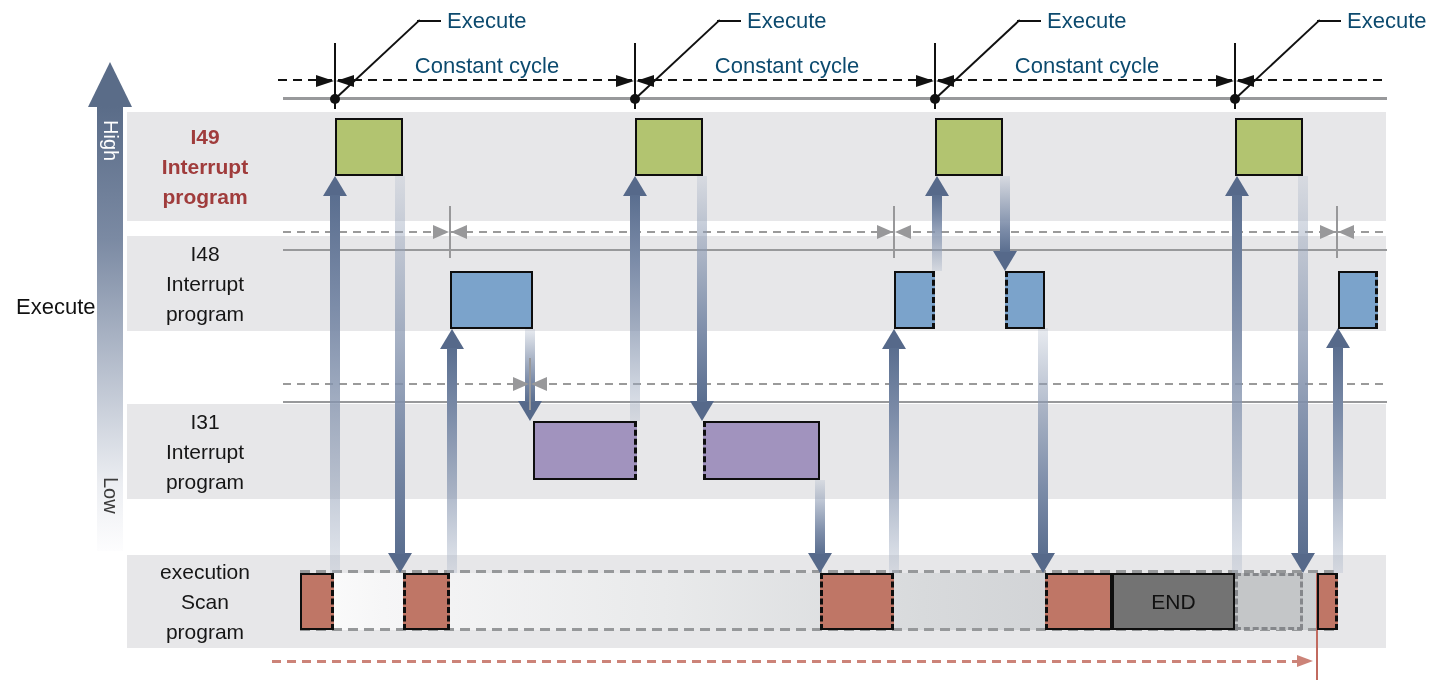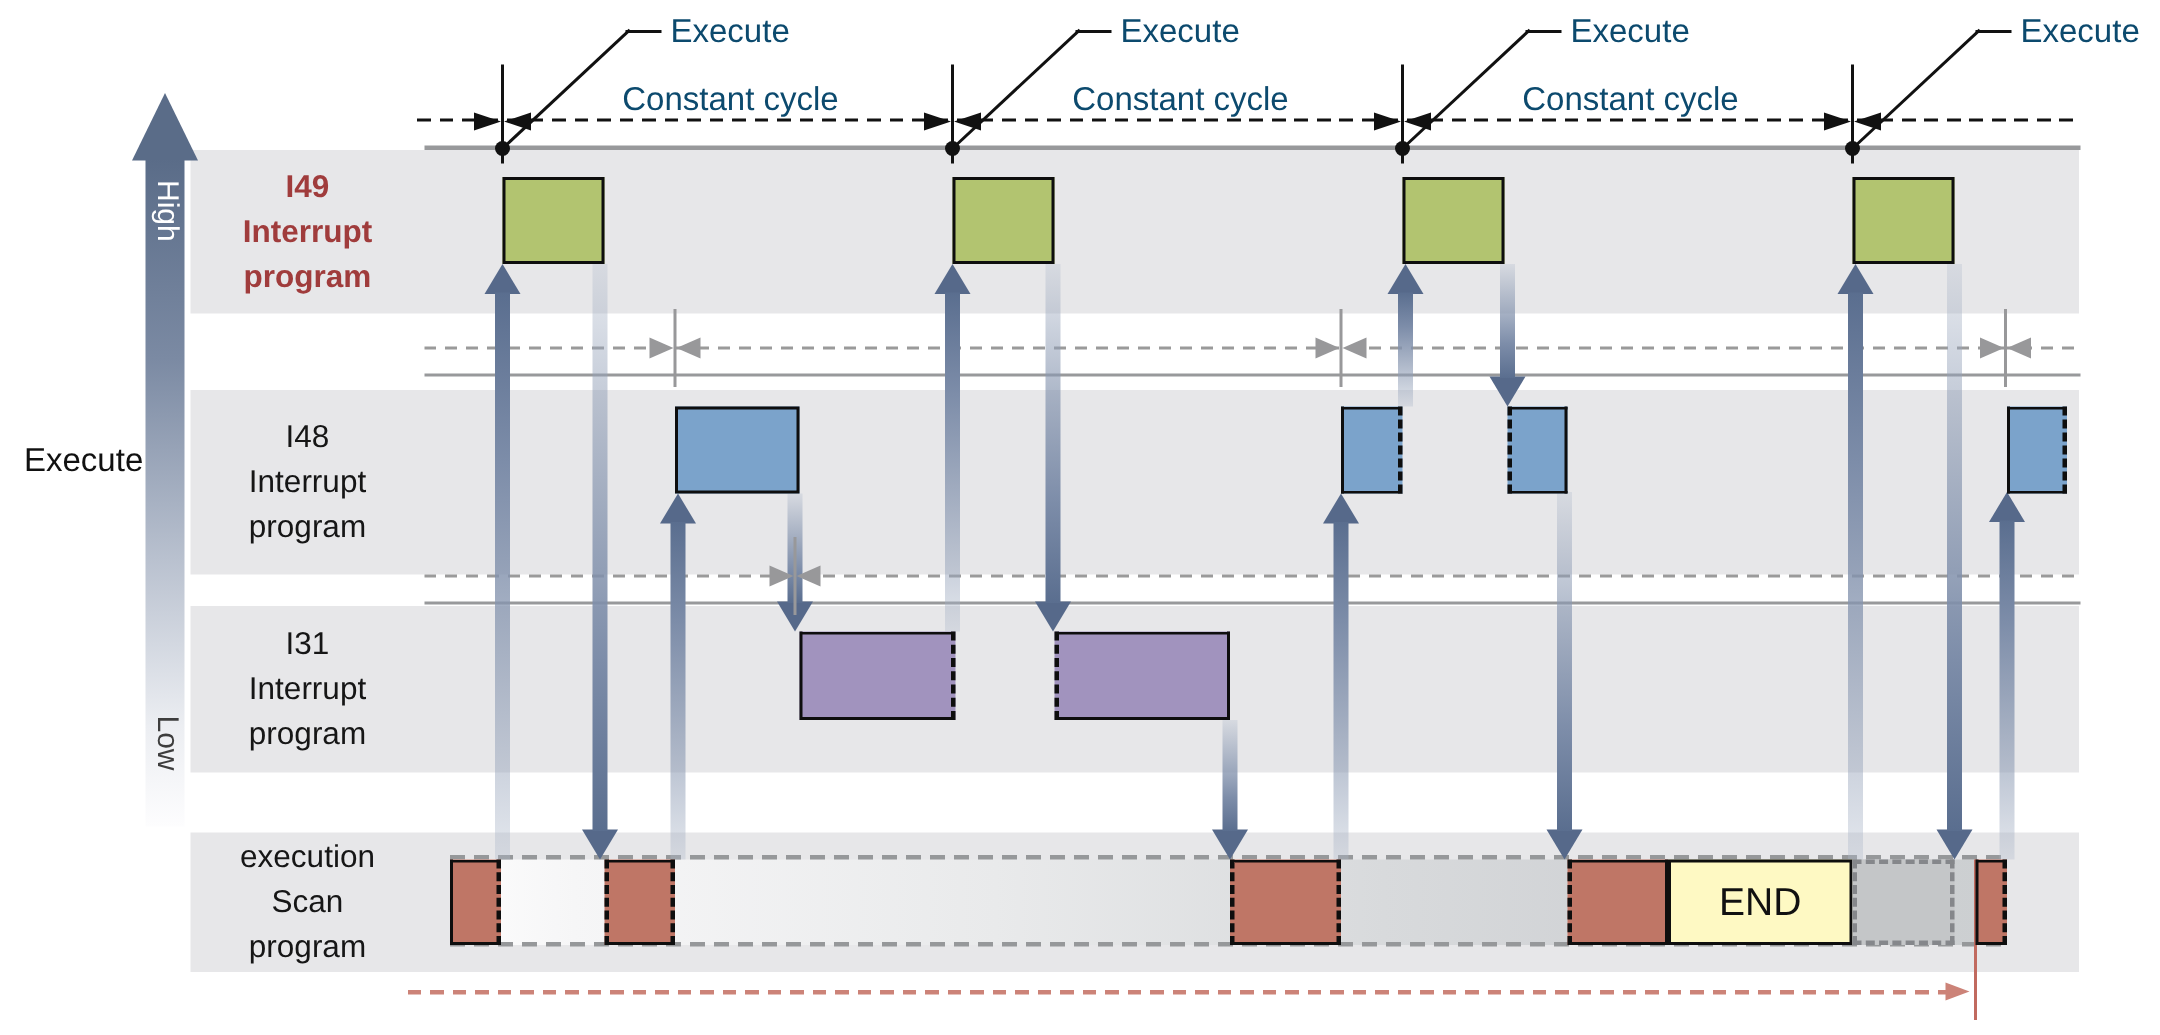--- a/index.html
+++ b/index.html
@@ -28,55 +28,55 @@
   .red-vline{position:absolute;left:1316px;top:573px;width:2px;height:107px;background:#c16a5f;}
   .red-dash{position:absolute;left:272px;top:660px;width:1026px;height:3px;
            background:repeating-linear-gradient(90deg,#cc8378 0 9px,transparent 9px 15px);}
   .red-head{position:absolute;left:1297px;top:655px;width:0;height:0;
            border-top:6px solid transparent;border-bottom:6px solid transparent;border-left:16px solid #cc8378;}
   .box{position:absolute;box-sizing:border-box;border:2.5px solid #0e0e0e;}
   .box.green{background:#b2c470;}
   .box.blue{background:#7ba3cb;}
   .box.purple{background:#a193be;}
   .box.red{background:#bf7666;}
-  .box.end{background:#fef9c3;display:flex;align-items:center;justify-content:center;font-size:26px;}
+  .box.end{background:#737373;display:flex;align-items:center;justify-content:center;font-size:21px;}
   .box.gray{background:#c4c6c8;border:3px dashed #85878b;}
   .arr-head{position:absolute;width:0;height:0;}
   .arr-shaft{position:absolute;width:10px;}
   .arr-shaft.up{background:linear-gradient(to bottom,#5a6e8f 0%,#7d8da9 30%,rgba(178,188,205,.35) 100%);}
   .arr-shaft.down{background:linear-gradient(to top,#5a6e8f 0%,#7d8da9 30%,rgba(178,188,205,.3) 100%);}
   .tickline{position:absolute;width:2px;background:#111;}
   .tickdot{position:absolute;width:10px;height:10px;border-radius:50%;background:#111;}
   .tri{position:absolute;width:0;height:0;}
   .gapline{position:absolute;width:2px;background:#98989a;}
   .callout-diag{position:absolute;width:116px;height:2px;background:#111;transform:rotate(-43deg);transform-origin:left center;}
   .callout-h{position:absolute;width:24px;height:2px;background:#111;}
   .label-top{position:absolute;font-size:22px;color:#0c4a6e;white-space:nowrap;}
   .label-top.center{transform:translateX(-50%);}
 </style>
 </head>
 <body>
 
 <div id="stage">
 
-  <div class="band" style="top:100px;height:109px">
+  <div class="band" style="top:112px;height:109px">
     <div class="lane-label em">
       <div>I49</div>
       <div>Interrupt</div>
       <div>program</div>
     </div>
   </div>
-  <div class="band" style="top:260px;height:123px">
+  <div class="band" style="top:236px;height:95px">
     <div class="lane-label">
       <div>I48</div>
       <div>Interrupt</div>
       <div>program</div>
     </div>
   </div>
-  <div class="band" style="top:404px;height:111px">
+  <div class="band" style="top:404px;height:95px">
     <div class="lane-label">
       <div>I31</div>
       <div>Interrupt</div>
       <div>program</div>
     </div>
   </div>
   <div class="band" style="top:555px;height:93px">
     <div class="lane-label">
       <div>execution</div>
       <div>Scan</div>

